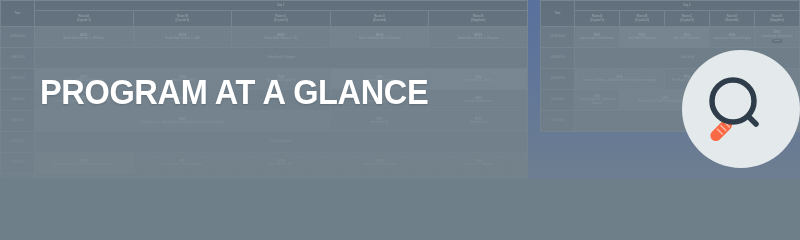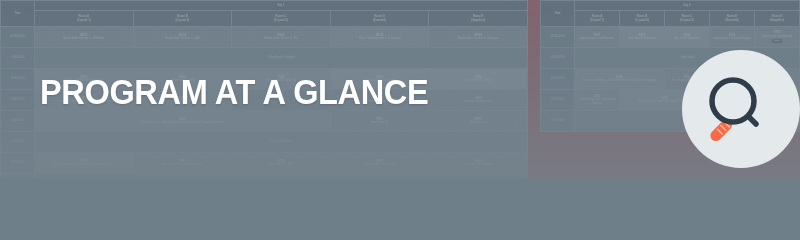--- a/index.html
+++ b/index.html
@@ -7,21 +7,21 @@
   body{
     width:800px;height:179px;overflow:hidden;
     font-family:"Liberation Sans", sans-serif;
     background:#6f7f8a;
   }
 
   #banner{
     position:relative;
     width:800px;height:179px;
     overflow:hidden;
-    background:#b91c1c;
+    background:#1d4ed8;
   }
 
   
   #grid-backdrop{
     position:absolute;left:0;top:0;width:800px;height:179px;
     filter:blur(0.7px);
     opacity:1;
   }
 
   .table-block{

